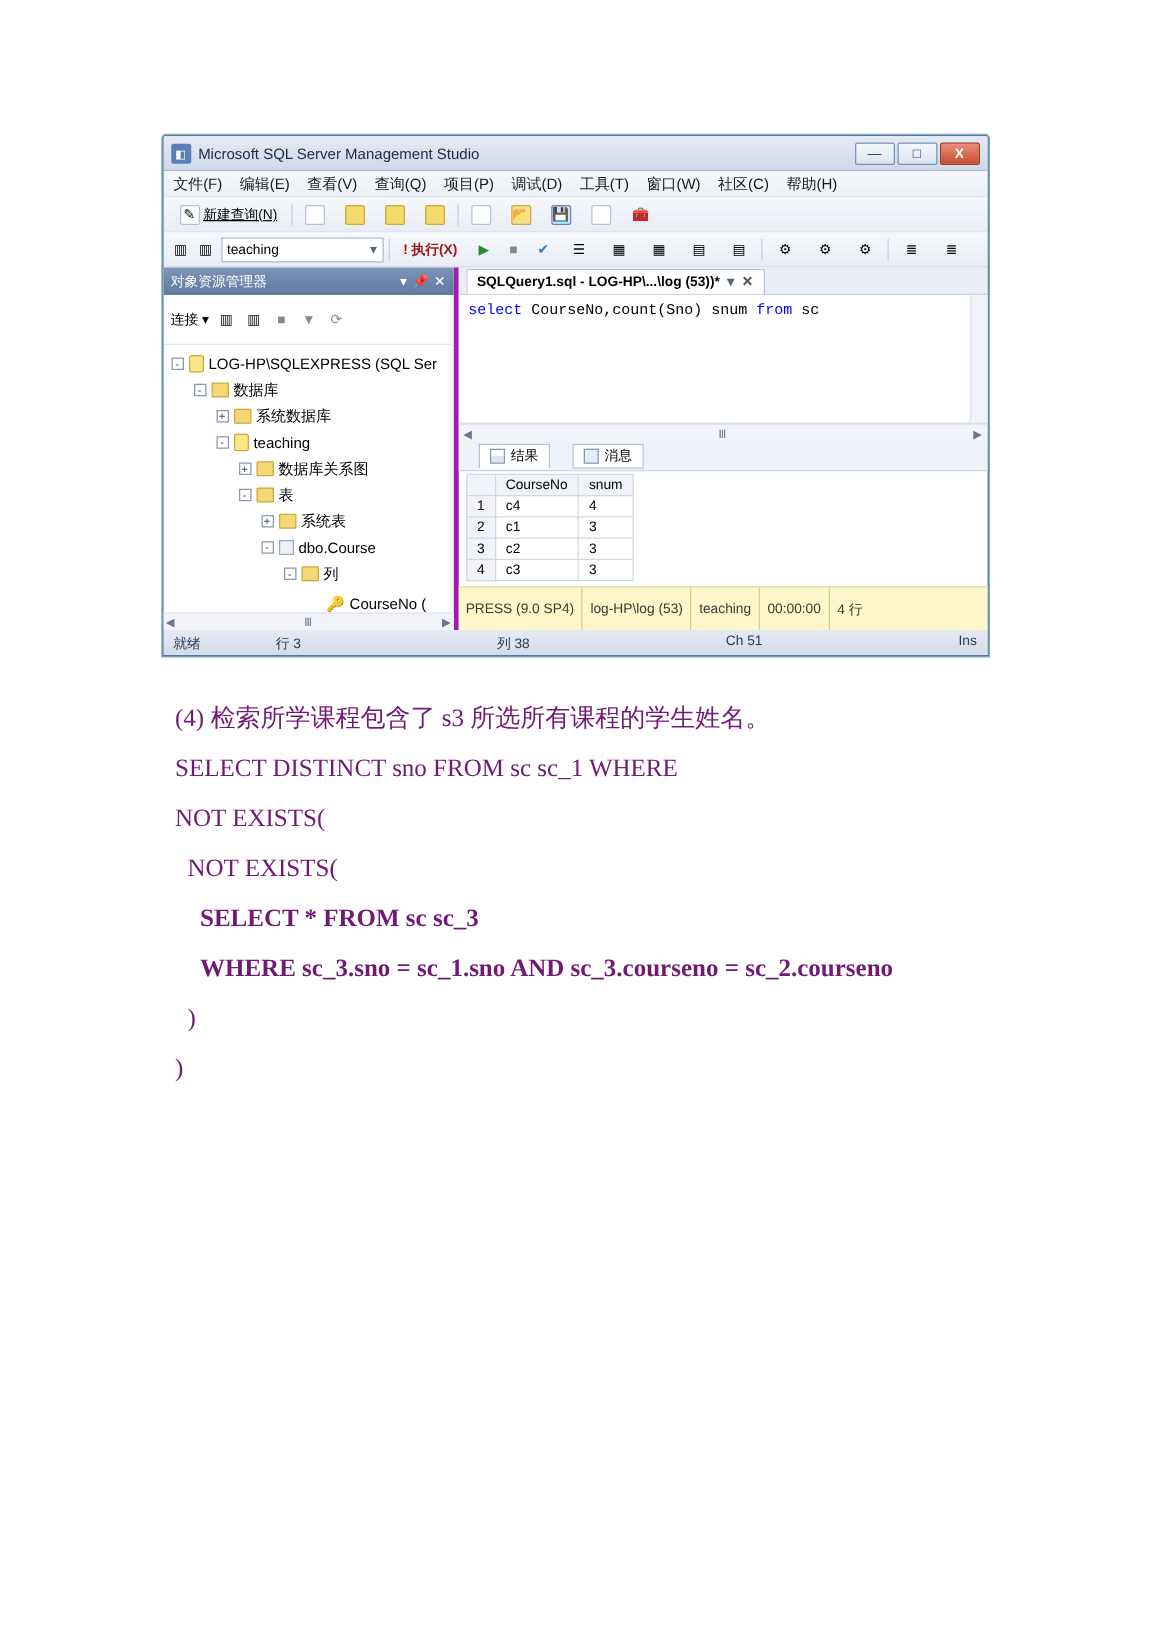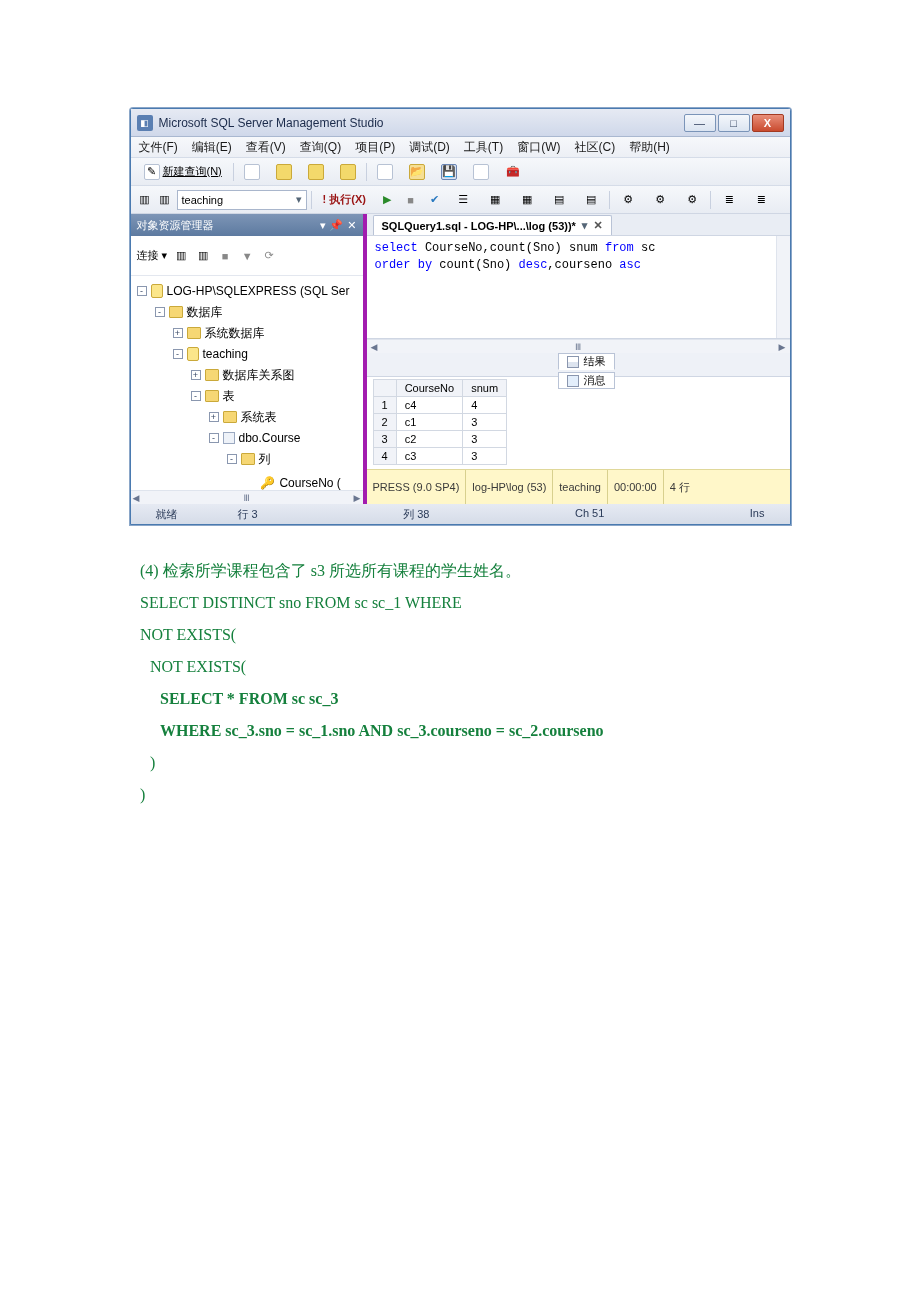--- a/index.html
+++ b/index.html
@@ -54,36 +54,36 @@
   .oe-scroll { height: 14px; border-top: 1px solid #dfe4ed; background: #f1f3f8; display: flex; align-items: center; justify-content: space-between; padding: 0 2px; font-size: 9px; color: #6a7690; }
   .qpane { flex: 1; display: flex; flex-direction: column; }
   .qtabs { height: 22px; display: flex; align-items: flex-end; background: #e9edf4; border-bottom: 1px solid #cfd6e3; padding-left: 6px; gap: 4px; }
   .qtab { height: 20px; padding: 0 8px; border: 1px solid #b9c3d6; border-bottom: none; background: #fff; border-radius: 2px 2px 0 0; display: inline-flex; align-items: center; font-size: 11px; font-weight: bold; }
   .qtab .chev { margin-left: 6px; color: #567; }
   .qtab .x { margin-left: 6px; color: #555; font-weight: bold; }
   .editor { flex: 1; background: #fff; padding: 4px 8px; font-family: Consolas, "Courier New", monospace; font-size: 12px; line-height: 17px; overflow: hidden; position: relative; border-bottom: 1px solid #cfd6e3; }
   .editor .kw { color: #0000ff; }
   .ed-scroll { position: absolute; right: 0; top: 0; bottom: 0; width: 14px; background: #f1f3f8; border-left: 1px solid #dfe4ed; }
   .ed-hscroll { height: 14px; background: #f1f3f8; border-top: 1px solid #dfe4ed; display: flex; align-items: center; justify-content: space-between; padding: 0 4px; font-size: 9px; color: #6a7690; }
-  .rtabs { height: 24px; display: flex; align-items: center; gap: 2px; padding-left: 16px; background: #eef1f7; border-bottom: 1px solid #cfd6e3; flex-direction: column; }
+  .rtabs { height: 24px; display: flex; align-items: center; gap: 18px; padding-left: 16px; background: #eef1f7; border-bottom: 1px solid #cfd6e3; }
   .rtab { height: 20px; padding: 0 8px; border: 1px solid #b9c3d6; background: #fff; display: inline-flex; align-items: center; gap: 5px; font-size: 11px; }
   .rtab.active { border-bottom-color: #fff; }
   .rtab .grid-ico { width: 12px; height: 12px; border: 1px solid #8a96ae; display: inline-block; background: linear-gradient(#fff 50%, #dde4ef 50%); }
   .rtab .msg-ico { width: 12px; height: 12px; border: 1px solid #8a96ae; background: #e3eefb; display: inline-block; }
   .grid { font-size: 11px; }
   .grid table { border-collapse: collapse; }
   .grid th, .grid td { border: 1px solid #d2d8e2; padding: 0 8px; height: 17px; text-align: left; }
   .grid th { background: #f1f3f8; font-weight: normal; text-align: center; }
   .grid .rh { background: #f1f3f8; text-align: center; width: 20px; }
   .statbar { height: 35px; background: #fff7c9; border-top: 1px solid #e0d89a; display: flex; align-items: center; font-size: 11px; color: #3a3a3a; }
   .statbar .seg { padding: 0 6px; border-left: 1px solid #d8d08e; height: 100%; display: inline-flex; align-items: center; }
   .statbar .seg:first-child { border-left: none; }
-  .statusbar2 { height: 20px; background: linear-gradient(#e6eaf3,#d5dce8); display: flex; align-items: center; font-size: 11px; color: #2a3a58; padding: 0 25px; gap: 60px; }
+  .statusbar2 { height: 20px; background: linear-gradient(#e6eaf3,#d5dce8); display: flex; align-items: center; font-size: 11px; color: #2a3a58; padding: 0 8px; gap: 60px; }
   .statusbar2 .spread { flex: 1; display: flex; justify-content: space-between; }
-  .doc-body { padding: 10px 140px 0 140px; font-family: "Songti SC", SimSun, serif; font-size: 16px; line-height: 2.0; color: #15803d; }
+  .doc-body { padding: 10px 140px 0 140px; font-family: "Songti SC", SimSun, serif; font-size: 20px; line-height: 2.0; color: #701a75; }
   .doc-body .mono { font-family: "Times New Roman", serif; }
   .doc-body p { margin: 0; }
   .indent1 { padding-left: 10px; }
   .indent2 { padding-left: 20px; font-weight: bold; }
 </style>
 </head>
 <body>
 
 <div class="page">
   <div class="screenshot-wrap">
@@ -280,21 +280,20 @@
         <div class="qpane">
           <div class="qtabs">
             <div class="qtab">
               <span>SQLQuery1.sql - LOG-HP\...\log (53))*</span>
               <span class="chev">▾</span>
               <span class="x">✕</span>
             </div>
           </div>
           <div class="editor">
             <div><span class="kw">select</span><span> CourseNo,count(Sno) snum </span><span class="kw">from</span><span> sc</span></div>
-            <div><span class="kw">order by</span><span> count(Sno) </span><span class="kw">desc</span><span>,courseno </span><span class="kw">asc</span></div>
             <div class="ed-scroll"></div>
           </div>
           <div class="ed-hscroll">
               <span>◀</span>
               <span>Ⅲ</span>
               <span>▶</span>
             </div>
 
           <div class="rtabs">
             <div class="rtab active">

